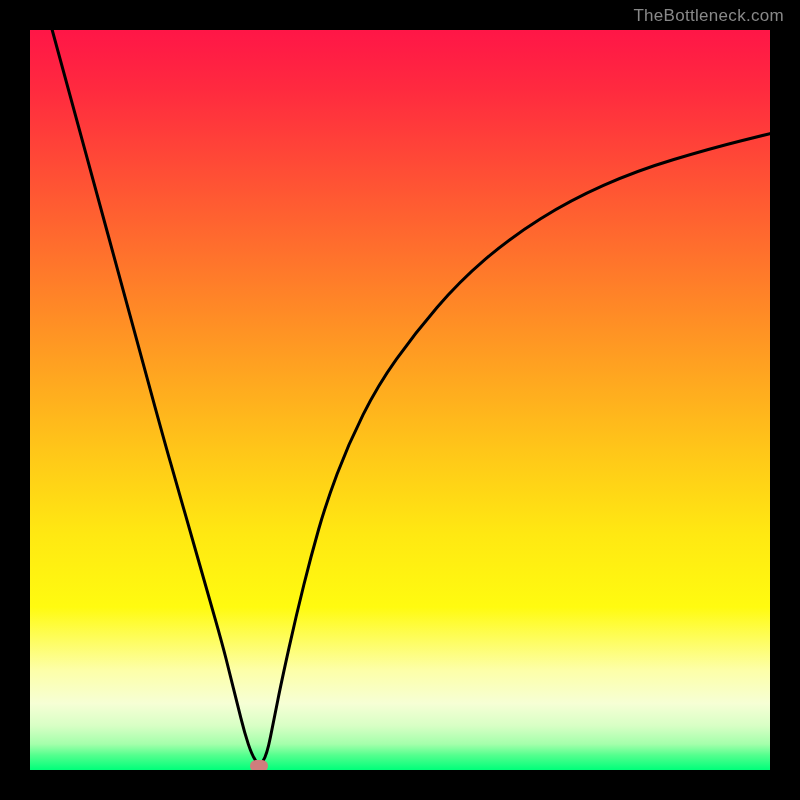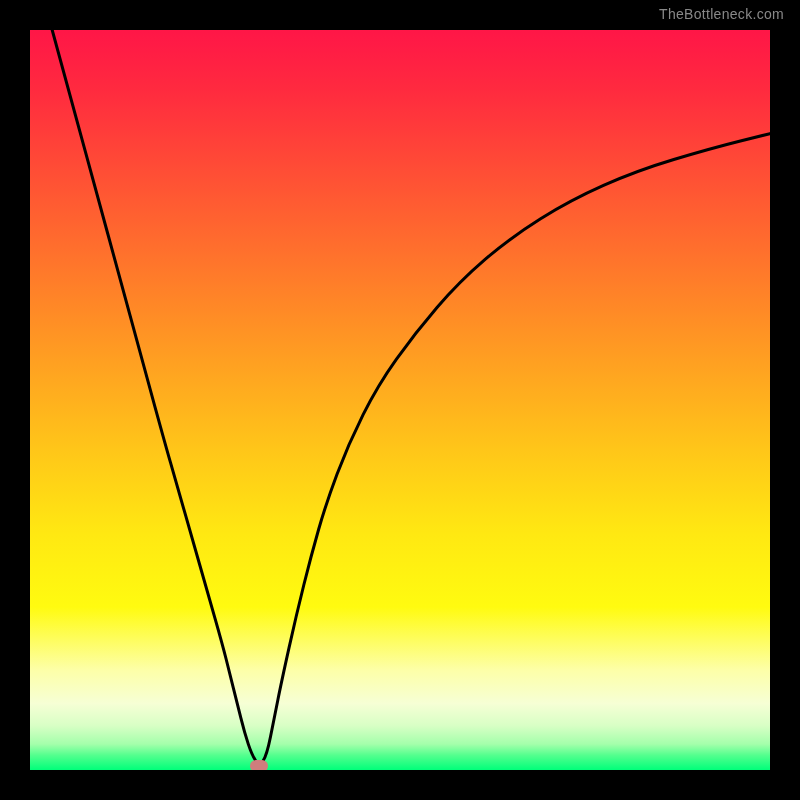--- a/index.html
+++ b/index.html
@@ -8,21 +8,21 @@
     width: 800px;
     height: 800px;
     background: #000;
     position: relative;
     font-family: Arial, Helvetica, sans-serif;
   }
   .watermark {
     position: absolute;
     top: 6px;
     right: 16px;
-    font-size: 14px;
+    font-size: 17px;
     color: #888;
     font-weight: 400;
     letter-spacing: 0.3px;
     z-index: 10;
     user-select: none;
     text-align: center;
   }
   .plot-area {
     position: absolute;
     left: 30px;

